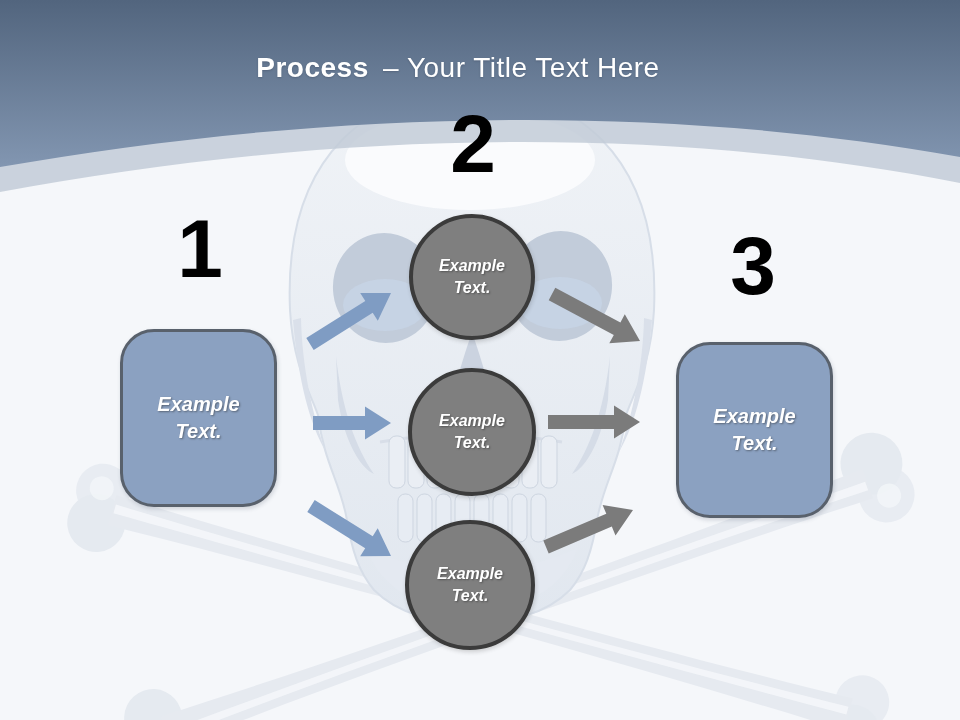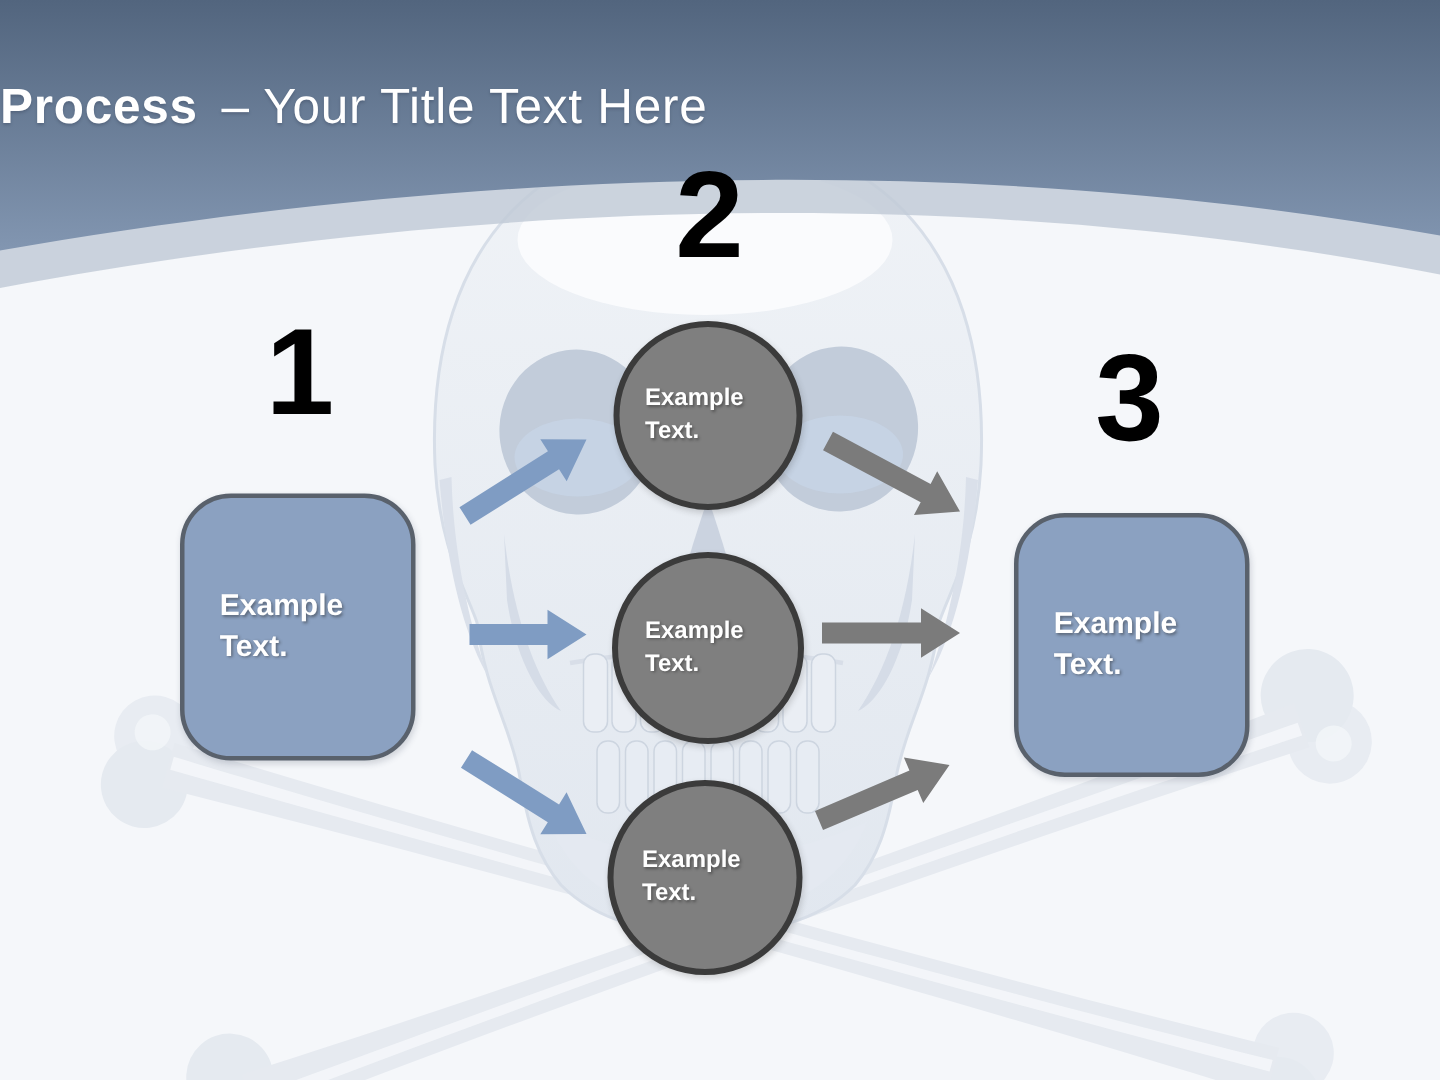--- a/index.html
+++ b/index.html
@@ -12,22 +12,22 @@
   .header-svg{height:220px;}
   #arrow-layer{pointer-events:none;}
   #arrow-layer polygon{pointer-events:auto;}
 
   .hdr-band{fill:var(--header_band,#C2CBD7);opacity:.85;}
   .hdr-blue{fill:url(#headerGrad);}
   .stop-top{stop-color:var(--header_gradient_top,#52657E);}
   .stop-bottom{stop-color:var(--header_gradient_bottom,#8296B1);}
 
   .title{
-    position:absolute;left:0;top:52px;width:916px;
-    color:var(--title_text,#FFFFFF);font-size:33px;letter-spacing:.5px;
+    position:absolute;left:0;top:52px;width:916px;text-align:center;
+    color:var(--title_text,#FFFFFF);font-size:28px;letter-spacing:.5px;
     text-shadow:0 1px 2px rgba(30,40,60,.25);
   }
   .t-bold{font-weight:bold;}
   .t-rest{font-weight:normal;margin-left:6px;}
 
   .num{
     position:absolute;width:80px;text-align:center;line-height:1;
     font-size:82px;font-weight:bold;color:var(--step_number,#000000);
   }
 
@@ -39,21 +39,21 @@
     box-shadow:1px 2px 4px rgba(40,50,70,.18);
   }
   .circle{
     position:absolute;border-radius:50%;box-sizing:border-box;
     background:var(--circle_fill,#7F7F7F);
     border:4px solid var(--circle_border,#3B3B3B);
     display:flex;align-items:center;justify-content:center;
     box-shadow:1px 2px 4px rgba(40,40,40,.2);
   }
   .shape-label{
-    color:#fff;font-weight:bold;text-align:left;
+    color:#fff;font-weight:bold;font-style:italic;text-align:center;
     line-height:1.35;text-shadow:1px 1px 2px rgba(30,30,30,.45);
   }
   .box .shape-label{font-size:20px;width:104px;}
   .circle .shape-label{font-size:16px;width:84px;}
 </style>
 </head>
 <body>
 
 <div class="slide">
 

